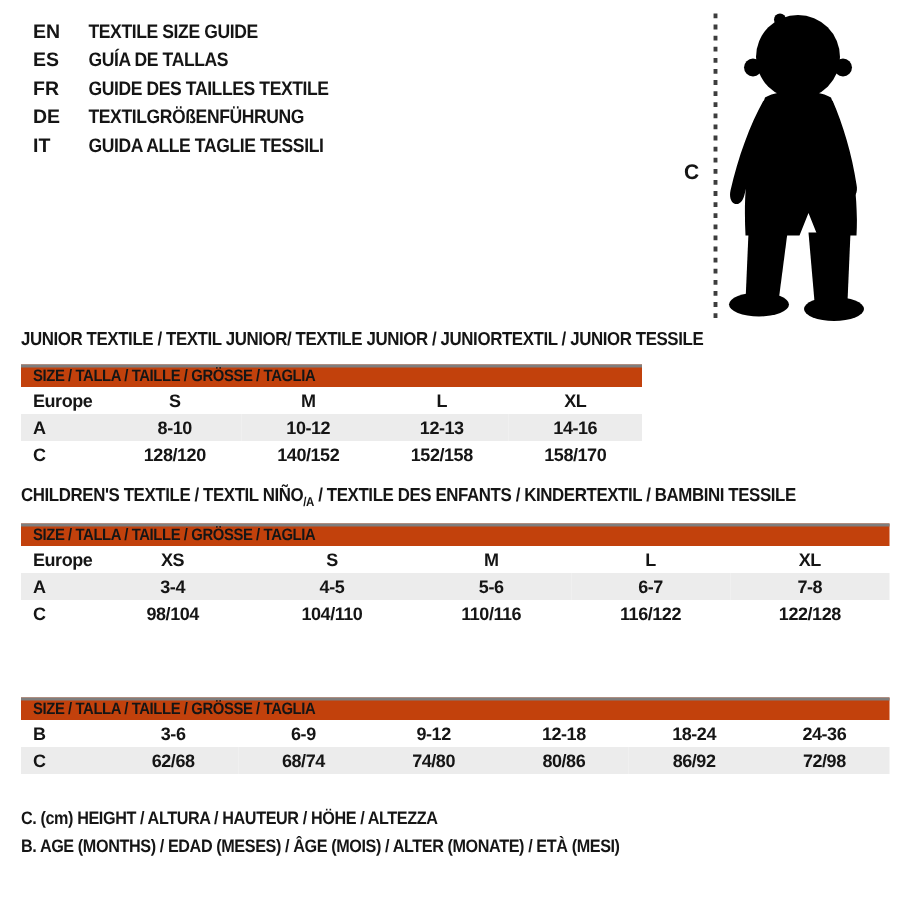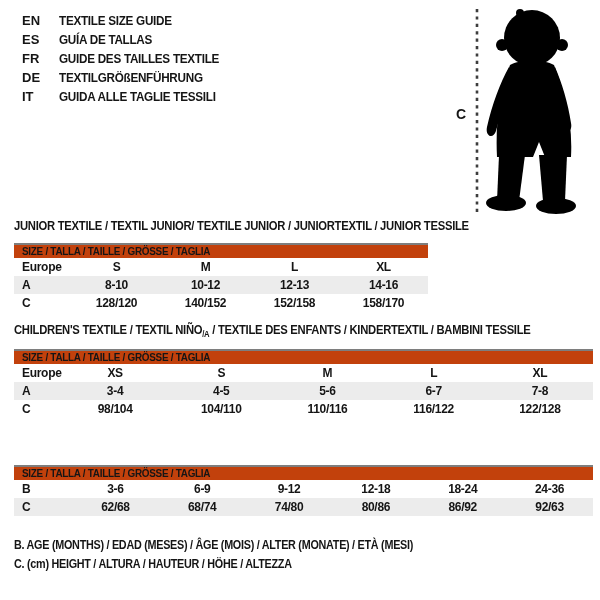--- a/index.html
+++ b/index.html
@@ -206,24 +206,24 @@
           <td>18-24</td>
           <td>24-36</td>
         </tr>
         <tr class="shade">
           <td class="lbl">C</td>
           <td>62/68</td>
           <td>68/74</td>
           <td>74/80</td>
           <td>80/86</td>
           <td>86/92</td>
-          <td>92/63</td>
+          <td>72/98</td>
         </tr>
       </tbody>
     </table>
   </div>
 
   <div class="legend">
+    <div><span class="squish">C. (cm) HEIGHT / ALTURA / HAUTEUR / HÖHE / ALTEZZA</span></div>
     <div><span class="squish">B. AGE (MONTHS) / EDAD (MESES) / ÂGE (MOIS) / ALTER (MONATE) / ETÀ (MESI)</span></div>
-    <div><span class="squish">C. (cm) HEIGHT / ALTURA / HAUTEUR / HÖHE / ALTEZZA</span></div>
   </div>
 
 </div>
 
 </body></html>

